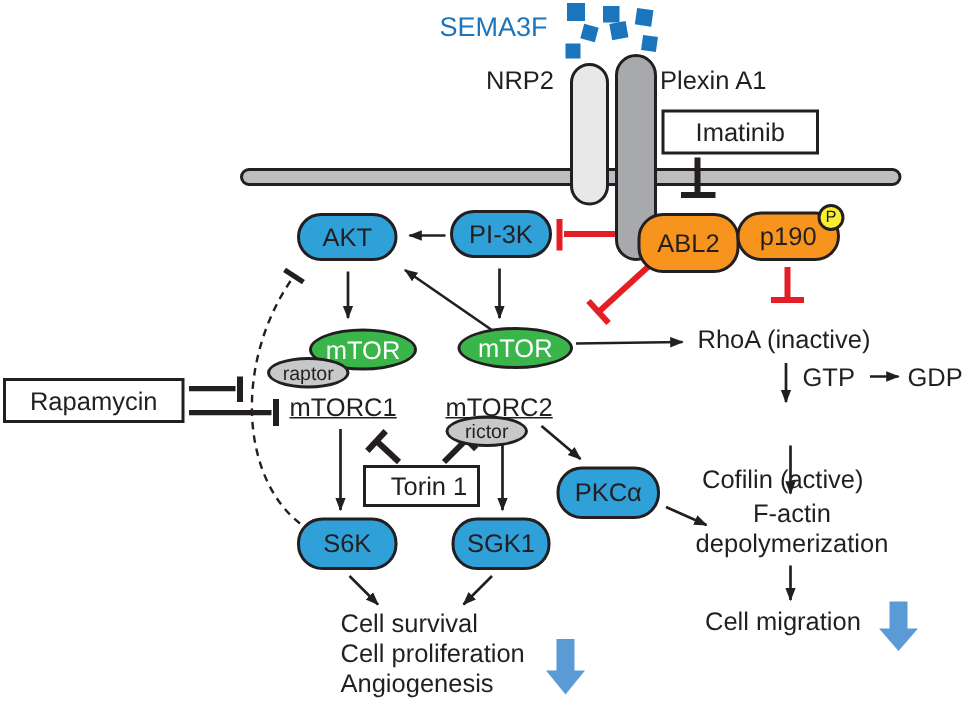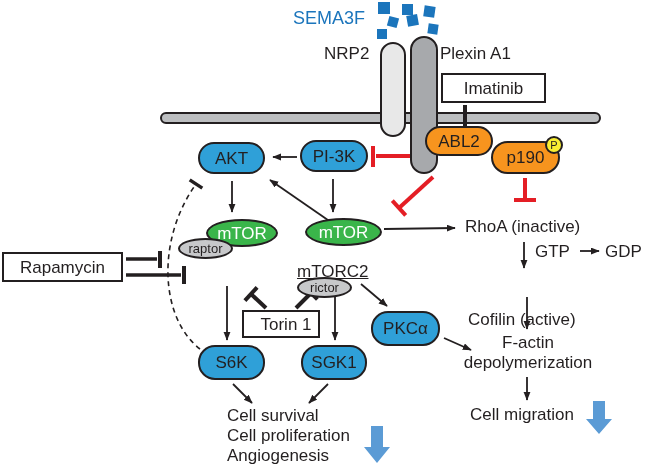--- a/index.html
+++ b/index.html
@@ -145,36 +145,37 @@
   <div class="node drugbox" style="left:242px;top:310px;width:78px;height:28px;padding-left:10px;">
     <span>Torin 1</span>
   </div>
 
   <div class="node pill" style="left:198px;top:142px;width:67px;height:32px;">
     <span>AKT</span>
   </div>
   <div class="node pill" style="left:300px;top:140px;width:68px;height:32px;">
     <span>PI-3K</span>
   </div>
-  <div class="node pill orange" style="left:425px;top:126px;width:68px;height:30px;align-items:center;">
+  <div class="node pill orange" style="left:425px;top:142px;width:68px;height:40px;align-items:center;">
     <span>ABL2</span>
   </div>
   <div class="node pill orange" style="left:491px;top:141px;width:69px;height:33px;">
     <span>p190</span>
   </div>
   <div class="badge" style="left:545px;top:136px;width:18px;height:18px;">
     <span>P</span>
   </div>
 
   <div class="node ellipse green" style="left:206px;top:219px;width:72px;height:28px;">
     <span>mTOR</span>
   </div>
   <div class="node ellipse gray-ell" style="left:178px;top:238px;width:55px;height:21px;">
     <span>raptor</span>
   </div>
+  <div class="label underlined" style="left:193px;top:263px;">mTORC1</div>
 
   <div class="node ellipse green" style="left:305px;top:218px;width:77px;height:28px;">
     <span>mTOR</span>
   </div>
   <div class="node ellipse gray-ell" style="left:297px;top:241px;width:55px;height:21px;margin-top:36px;">
     <span>rictor</span>
   </div>
   <div class="label underlined" style="left:297px;top:263px;text-align:right;">mTORC2</div>
 
   <div class="node pill" style="left:371px;top:311px;width:69px;height:35px;">

